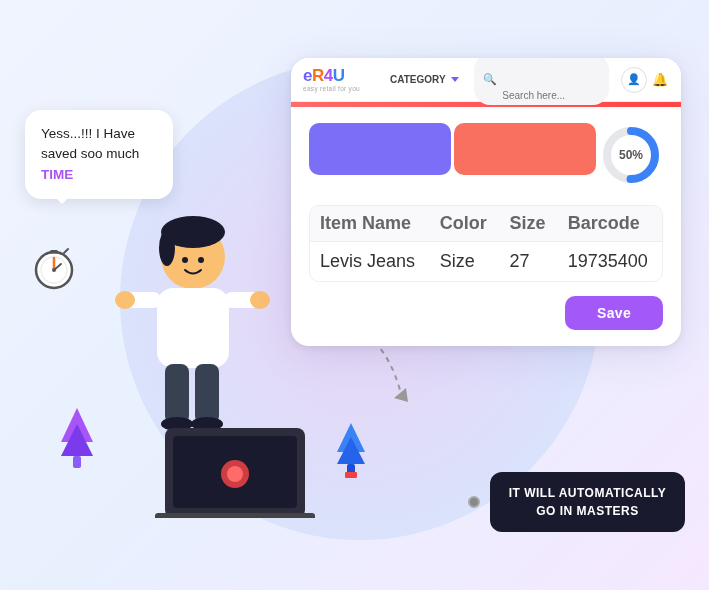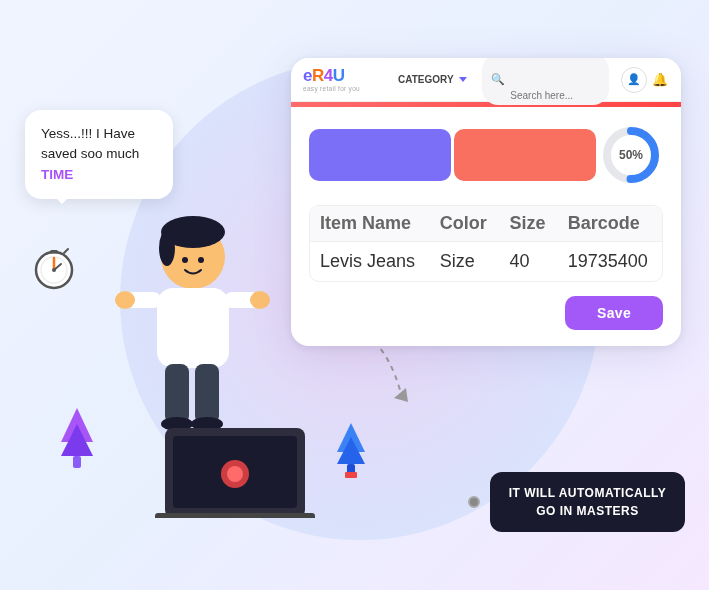--- a/index.html
+++ b/index.html
@@ -182,21 +182,20 @@
     .nav-category {
       display: flex;
       align-items: center;
       gap: 3px;
       font-size: 10px;
       font-weight: 600;
       color: #444;
       padding: 4px 7px;
       border-radius: 5px;
       cursor: pointer;
-      margin-left: 8px;
     }
     .nav-category .arrow-down {
       width: 0; height: 0;
       border-left: 4px solid transparent;
       border-right: 4px solid transparent;
       border-top: 5px solid #6c63ff;
       margin-left: 2px;
     }
 
     .search-bar {
@@ -246,21 +245,21 @@
     }
 
     
     .card-body {
       padding: 16px 18px 14px 18px;
     }
 
     
     .swatches-row {
       display: flex;
-      align-items: center;
+      align-items: flex-start;
       gap: 3px;
       margin-bottom: 18px;
     }
     .swatch {
       border-radius: 10px;
       height: 52px;
       flex: 1;
     }
     .swatch-purple { background: #7c6ff7; }
     .swatch-red { background: #f97060; }
@@ -457,21 +456,21 @@
             <th>Item Name</th>
             <th>Color</th>
             <th>Size</th>
             <th>Barcode</th>
           </tr>
         </thead>
         <tbody id="table-body">
         <tr>
               <td>Levis Jeans</td>
               <td>Size</td>
-              <td>40</td>
+              <td>27</td>
               <td>19735400</td>
             </tr>
           </tbody>
       </table>
     </div>
 
     <div class="save-btn-row">
       <button class="save-btn">Save</button>
     </div>
   </div>

